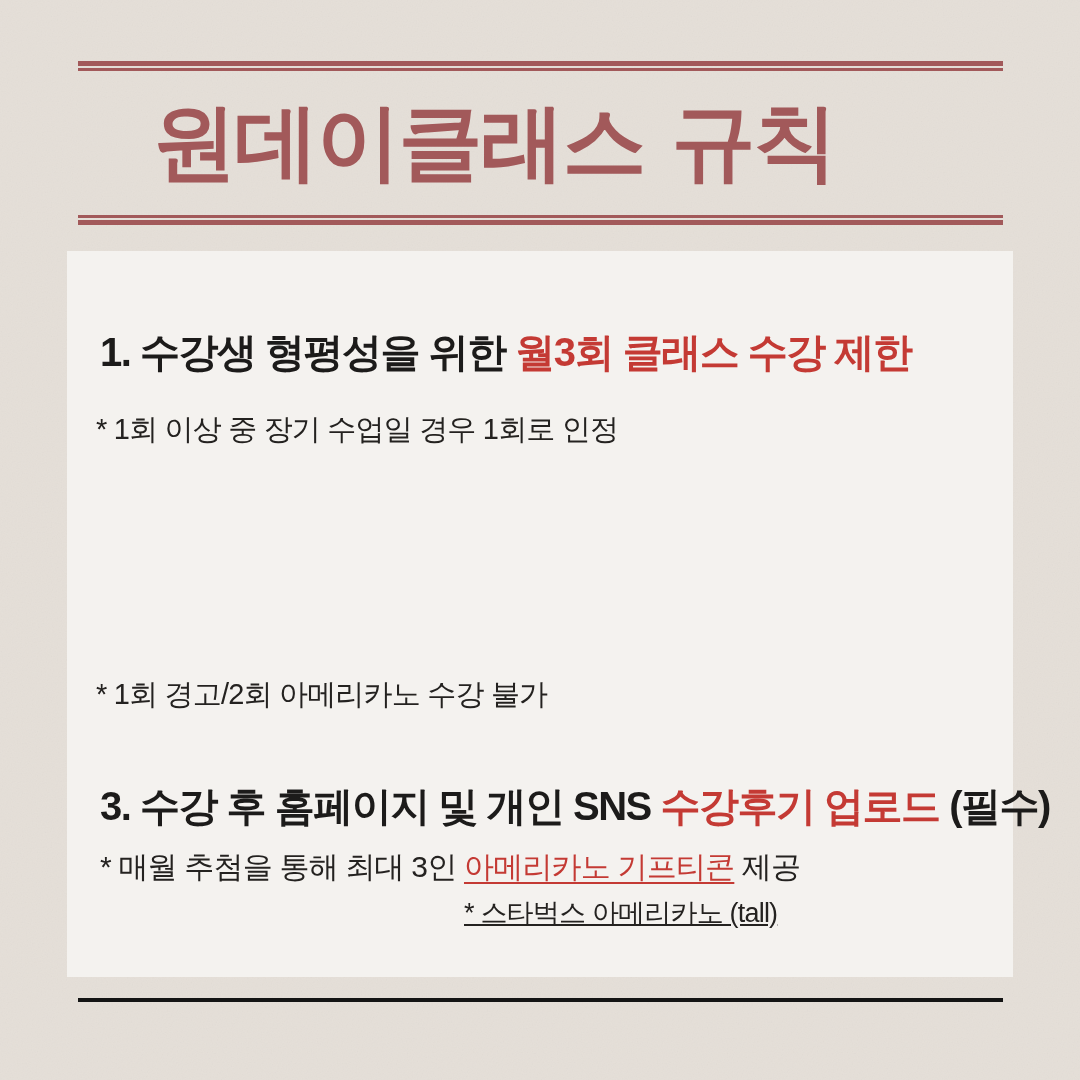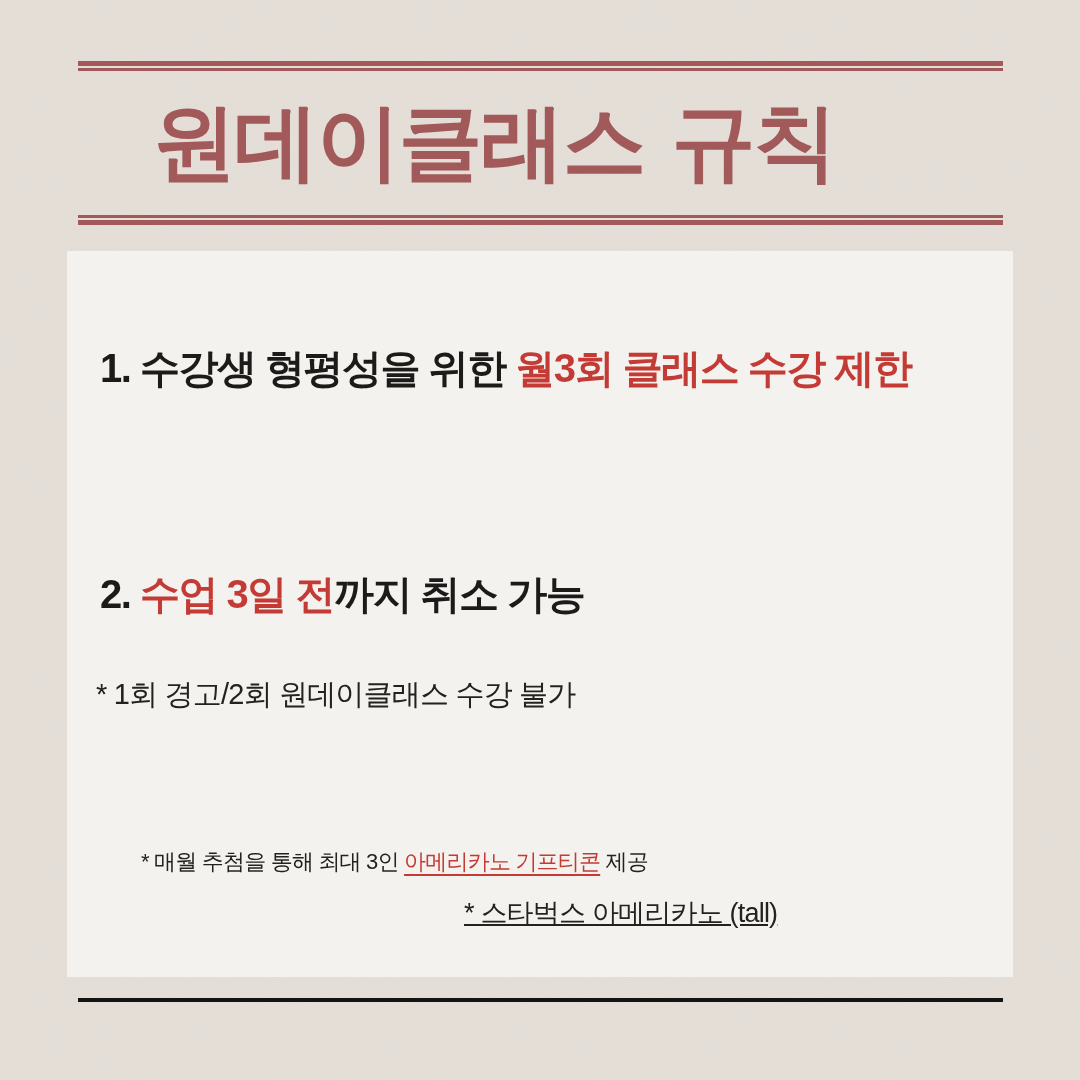--- a/index.html
+++ b/index.html
@@ -38,32 +38,32 @@
   
   .card {
     position:absolute; left:67px; top:251px;
     width:946px; height:726px;
     background:#f4f2ef;
     z-index:2;
   }
   .line { position:absolute; white-space:nowrap; color:#1c1b1a; }
   .h    { font-size:40px; font-weight:700; letter-spacing:-1.5px; }
   .note { font-size:29px; font-weight:500; letter-spacing:-0.8px; color:#242220; }
-  .note-lg { font-size:22px;margin-left:41px; }
+  .note-lg { font-size:30px; }
   .note-sm { font-size:27px;text-decoration:underline; }
   .red  { color:#c43a34; }
   .red-underline {
     color:#c43a34;
     text-decoration:underline;
     text-decoration-color:#c43a34;
     text-decoration-thickness:2px;
     text-underline-offset:5px;
   }
 
-  .r1-heading { top:90px;  left:33px;text-align:right; }
+  .r1-heading { top:74px;  left:33px;text-align:right; }
   .r1-note1   { top:159px; left:29px; }
   .r1-note2   { top:201px; left:29px; }
 
   .r2-heading { top:316px; left:33px; }
   .r2-line2   { top:362px; left:55px; }
   .r2-note1   { top:424px; left:29px; }
 
   .r3-heading { top:528px; left:33px; }
   .r3-note1   { top:596px; left:33px; }
   .r3-note2   { top:644px; left:397px; }
@@ -95,24 +95,25 @@
   <div class="rule-red rule-thin rt2"></div>
 
   <div class="title">원데이클래스 규칙</div>
 
   <div class="rule-red rule-thin rb1"></div>
   <div class="rule-red rule-thick rb2"></div>
 
   <div class="card">
 
     <div class="line h r1-heading"><span>1. 수강생 형평성을 위한 </span><span class="red">월3회 클래스 수강 제한</span></div>
+    <div class="line note r1-note1">* 1회 이상 중 장기 수업일 경우 1회로 인정</div>
 
-    <div class="line h r2-heading"><span>2. </span><span class="red">수업 3일 전</span><span>까지 취소 가능</span></div>
-    <div class="line note r2-note1">* 1회 경고/2회 원데이클래스 수강 불가</div>
+    <div class="line note r2-note1">* 1회 경고/2회 아메리카노 수강 불가</div>
 
+    <div class="line h r3-heading"><span>3. 수강 후 홈페이지 및 개인 SNS </span><span class="red">수강후기 업로드</span><span> (필수)</span></div>
     <div class="line note note-lg r3-note1"><span>* 매월 추첨을 통해 최대 3인 </span><span class="red-underline">아메리카노 기프티콘</span><span> 제공</span></div>
     <div class="line note note-sm r3-note2">* 스타벅스 아메리카노 (tall)</div>
 
   </div>
 
   <div class="rule-black"></div>
 
 </div>
 
 </body></html>

